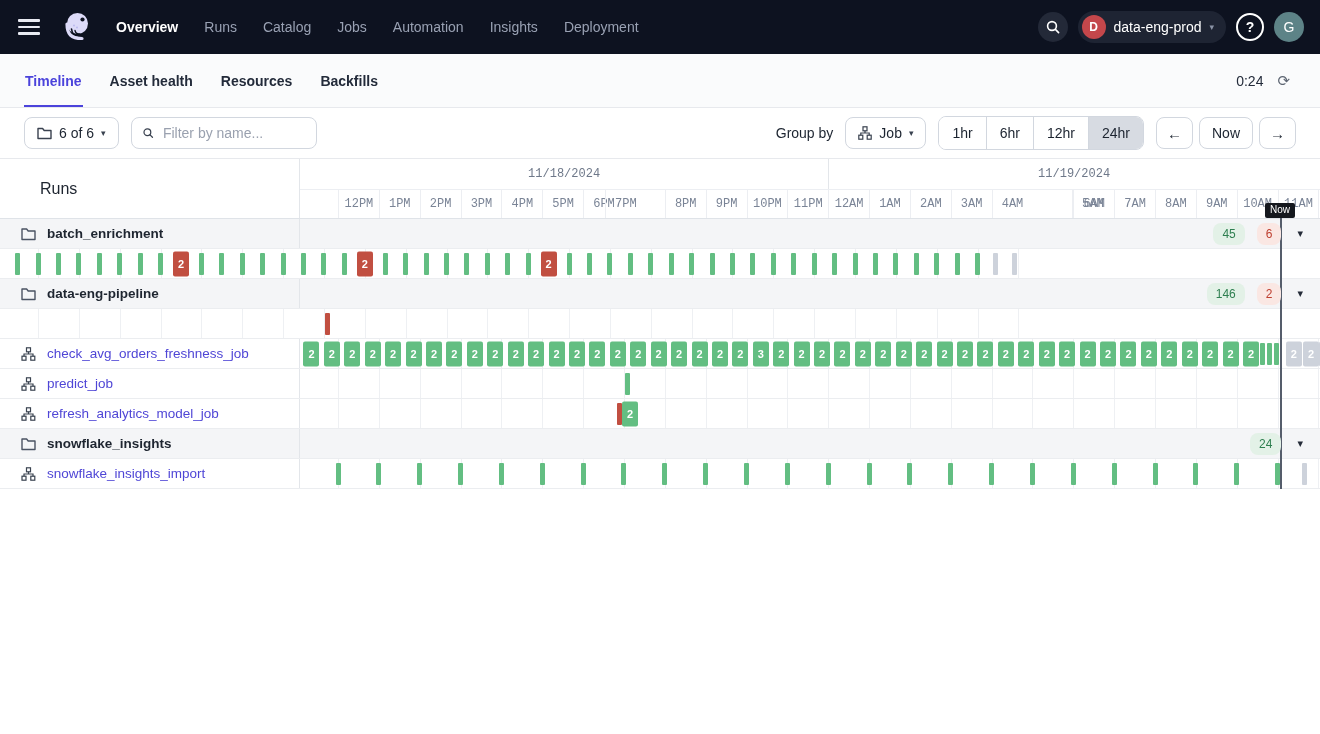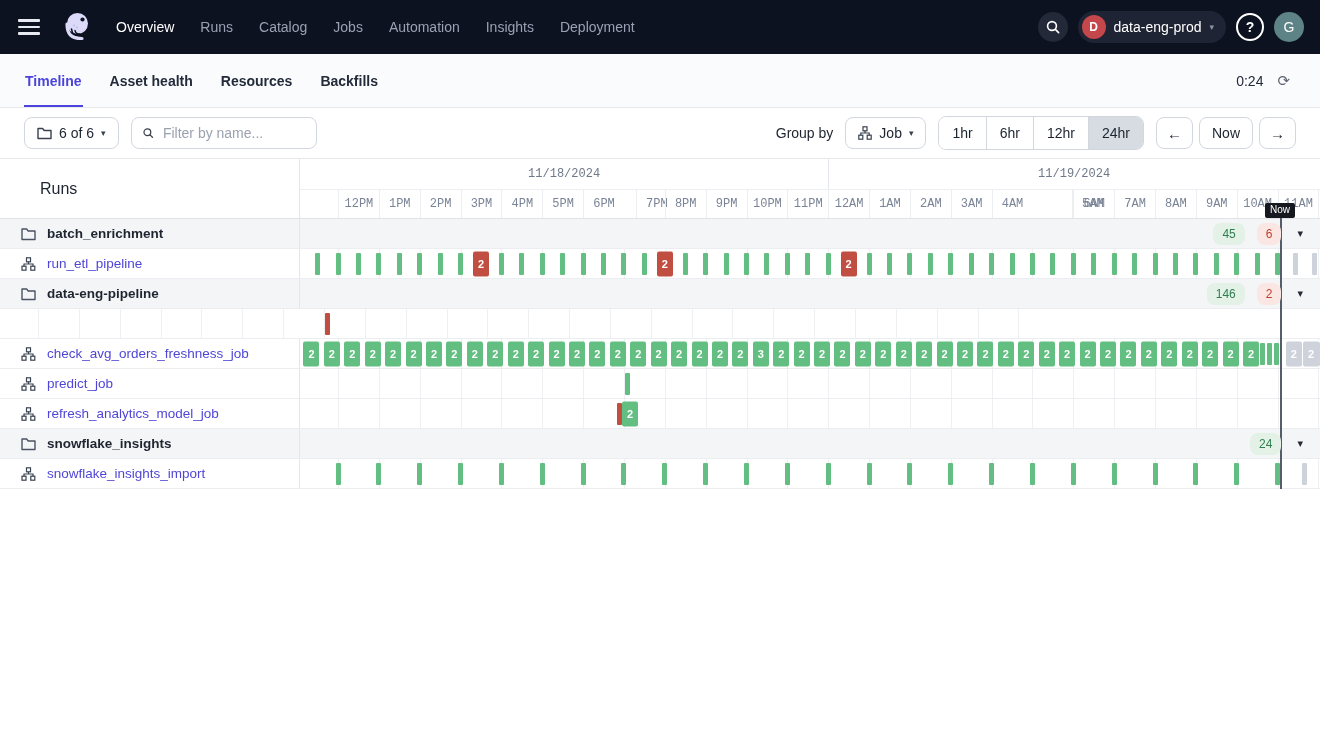--- a/index.html
+++ b/index.html
@@ -15,21 +15,21 @@
   .topnav {
     height:54px; background:#0d1220; display:flex; align-items:center;
     padding:0 16px; gap:10px;
   }
   .hamburger { width:28px; height:28px; background:none; border:none; cursor:pointer;
     display:flex; flex-direction:column; justify-content:center; gap:4px; padding:0 2px; }
   .hamburger span { display:block; width:22px; height:2.5px; background:#e8eaf2; border-radius:1px; }
   .logo { width:36px; height:36px; margin:0 12px 0 4px; display:flex; align-items:center; }
   .nav-items { display:flex; gap:26px; font-size:14px; align-items:center; }
   .nav-item { color:#99a1b3; text-decoration:none; font-weight:500; cursor:pointer; }
-  .nav-item.active { color:#ffffff; font-weight:400; }
+  .nav-item.active { color:#ffffff; font-weight:700; }
   .topnav-spacer { flex:1; }
   .icon-circle { width:30px; height:30px; border-radius:50%; background:#232938; border:none;
     display:flex; align-items:center; justify-content:center; cursor:pointer; }
   .workspace { height:32px; border-radius:16px; background:#1e2433; border:none; cursor:pointer;
     display:flex; align-items:center; gap:8px; padding:0 12px 0 4px; color:#fff; font-size:14px; font-weight:500; }
   .ws-badge { width:24px; height:24px; border-radius:50%; background:#c4474b; color:#fff;
     font-size:12px; font-weight:700; display:flex; align-items:center; justify-content:center; }
   .caret { font-size:9px; color:#8b93a6; line-height:1; }
   .help-circle { width:28px; height:28px; border-radius:50%; border:2px solid #ffffff; background:none;
     color:#ffffff; font-size:14px; font-weight:700; display:flex; align-items:center; justify-content:center; cursor:pointer; }
@@ -219,21 +219,21 @@
     <div class="date-cell" style="left: 0px; width: 528.2px;">11/18/2024</div>
         <div class="date-cell" style="left: 528.2px; width: 491.8px;">11/19/2024</div>
         <div class="day-divider" style="left: 528.2px;"></div>
         <div class="hour-cell" style="left: 38px; width: 40.85px;">12PM</div>
         <div class="hour-cell" style="left: 78.85px; width: 40.85px;">1PM</div>
         <div class="hour-cell" style="left: 119.7px; width: 40.85px;">2PM</div>
         <div class="hour-cell" style="left: 160.55px; width: 40.85px;">3PM</div>
         <div class="hour-cell" style="left: 201.4px; width: 40.85px;">4PM</div>
         <div class="hour-cell" style="left: 242.25px; width: 40.85px;">5PM</div>
         <div class="hour-cell" style="left: 283.1px; width: 40.85px;">6PM</div>
-        <div class="hour-cell" style="left: 336px; width: 40.85px;">7PM</div>
+        <div class="hour-cell" style="left: 305px; width: 40.85px;">7PM</div>
         <div class="hour-cell" style="left: 364.8px; width: 40.85px;">8PM</div>
         <div class="hour-cell" style="left: 405.65px; width: 40.85px;">9PM</div>
         <div class="hour-cell" style="left: 446.5px; width: 40.85px;">10PM</div>
         <div class="hour-cell" style="left: 487.35px; width: 40.85px;">11PM</div>
         <div class="hour-cell" style="left: 528.2px; width: 40.85px;">12AM</div>
         <div class="hour-cell" style="left: 569.05px; width: 40.85px;">1AM</div>
         <div class="hour-cell" style="left: 609.9px; width: 40.85px;">2AM</div>
         <div class="hour-cell" style="left: 650.75px; width: 40.85px;">3AM</div>
         <div class="hour-cell" style="left: 691.6px; width: 40.85px;">4AM</div>
         <div class="hour-cell" style="left: 772px; width: 40.85px;">5AM</div>
@@ -258,31 +258,20 @@
         </div>
         <div class="row-chart">
           <div class="row-controls">
             <span class="pill green">45</span>
             <span class="pill red">6</span>
             <button class="caret-btn">▾</button>
           </div>
         </div>
       </div>
       <div class="row">
-        <div class="row-label">
-          <span class="ric">
-            <svg width="15" height="14" viewBox="0 0 15 14">
-              <rect x="5.5" y="0.8" width="4" height="4" fill="none" stroke="#3a4350" stroke-width="1.2"></rect>
-              <rect x="1" y="9.2" width="4" height="4" fill="none" stroke="#3a4350" stroke-width="1.2"></rect>
-              <rect x="9.8" y="9.2" width="4" height="4" fill="none" stroke="#3a4350" stroke-width="1.2"></rect>
-              <path d="M7.5 4.8 V7 M3 9.2 V7 h9 v2.2" fill="none" stroke="#3a4350" stroke-width="1.2"></path>
-            </svg>
-          </span>
-          <span class="rlabel link">run_etl_pipeline</span>
-        </div>
         <div class="row-chart">
           <div class="gridline" style="left: 38px;"></div>
           <div class="gridline" style="left: 78.85px;"></div>
           <div class="gridline" style="left: 119.7px;"></div>
           <div class="gridline" style="left: 160.55px;"></div>
           <div class="gridline" style="left: 201.4px;"></div>
           <div class="gridline" style="left: 242.25px;"></div>
           <div class="gridline" style="left: 283.1px;"></div>
           <div class="gridline" style="left: 323.95px;"></div>
           <div class="gridline" style="left: 364.8px;"></div>

